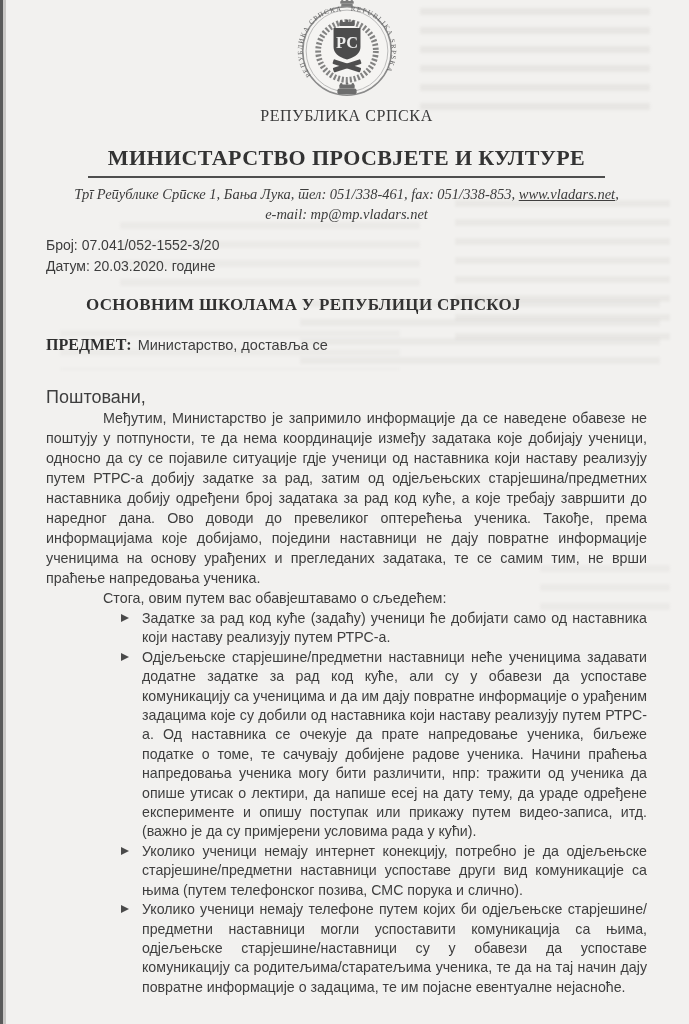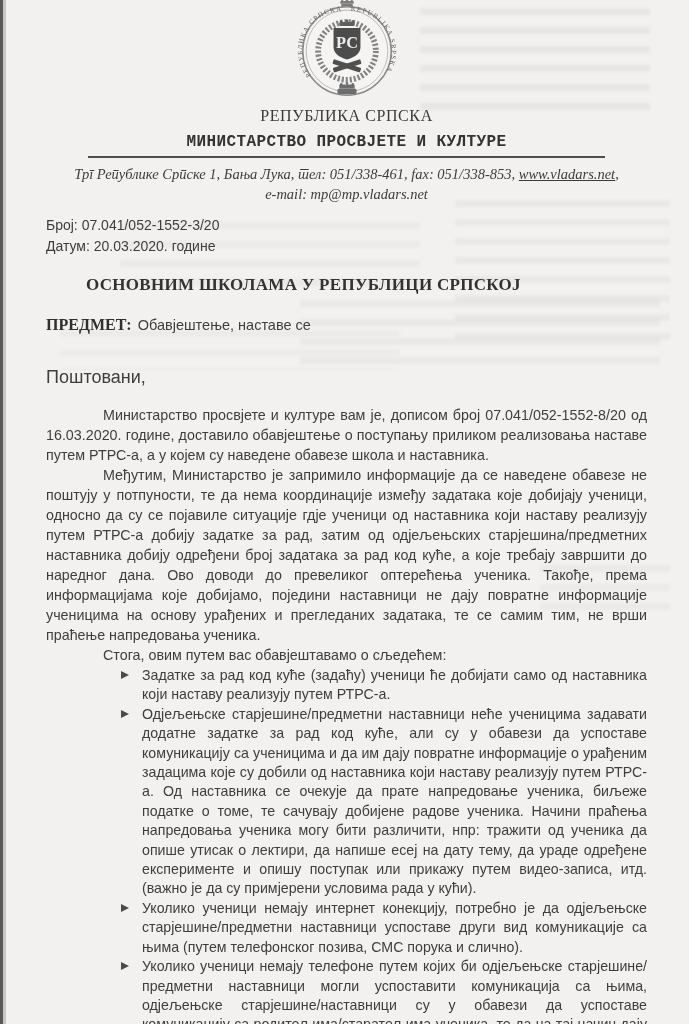--- a/index.html
+++ b/index.html
@@ -27,21 +27,21 @@
   .b3{left:120px;top:222px;width:300px;height:70px;opacity:.35;}
   .b4{left:300px;top:300px;width:360px;height:65px;opacity:.4;}
   .b5{left:60px;top:330px;width:340px;height:40px;opacity:.3;}
   .b6{left:540px;top:565px;width:130px;height:45px;opacity:.35;}
 
   .seal-wrap{text-align:center;height:100px;}
   .seal-wrap svg{display:inline-block;}
 
   .hdr{text-align:center;font-family:"Liberation Serif","DejaVu Serif",serif;}
   .hdr-country{font-size:16px;letter-spacing:.6px;color:#3a3a3a;margin-top:7px;}
-  .hdr-ministry{font-size:16px;font-weight:bold;letter-spacing:.4px;color:#333;margin-top:8px;font-family:Liberation Mono, monospace;}
+  .hdr-ministry{font-size:22px;font-weight:bold;letter-spacing:.4px;color:#333;margin-top:20px;}
   .hdr-rule{width:517px;height:2px;background:#4e4e4e;margin:5px auto 6px auto;}
   .hdr-address{font-style:italic;font-size:14.5px;color:#3c3c3c;line-height:20px;text-align:center;}
   .hdr-address .site{text-decoration:underline;}
 
   .meta{margin-top:11px;font-size:14px;line-height:21px;color:#3c3c3c;}
   .recipient{
     margin-top:18px;font-family:"Liberation Serif","DejaVu Serif",serif;
     font-weight:bold;font-size:17px;letter-spacing:.3px;color:#303030;margin-left:40px;
   }
   .subject{margin-top:21px;font-size:14.5px;}
@@ -140,26 +140,25 @@
   </div>
 
   <div class="meta">
     <div><span>Број:</span> <span>07.041/052-1552-3/20</span></div>
     <div><span>Датум:</span> <span>20.03.2020. године</span></div>
   </div>
 
   <div class="recipient">ОСНОВНИМ ШКОЛАМА У РЕПУБЛИЦИ СРПСКОЈ</div>
 
   <div class="subject">
-    <span class="lbl">ПРЕДМЕТ:</span><span>Обавјештење, наставе се</span>
+    <span class="lbl">ПРЕДМЕТ:</span><span>Министарство, доставља се</span>
   </div>
 
   <div class="salutation">Поштовани,</div>
 
-  <p class="body-par first">Министарство просвјете и културе вам је, дописом број 07.041/052-1552-8/20 од 16.03.2020. године, доставило обавјештење о поступању приликом реализовања наставе путем РТРС-а, а у којем су наведене обавезе школа и наставника.</p>
   <p class="body-par">Међутим, Министарство је запримило информације да се наведене обавезе не поштују у потпуности, те да нема координације између задатака које добијају ученици, односно да су се појавиле ситуације гдје ученици од наставника који наставу реализују путем РТРС-а добију задатке за рад, затим од одјељењских старјешина/предметних наставника добију одређени број задатака за рад код куће, а које требају завршити до наредног дана. Ово доводи до превеликог оптерећења ученика. Такође, према информацијама које добијамо, поједини наставници не дају повратне информације ученицима на основу урађених и прегледаних задатака, те се самим тим, не врши праћење напредовања ученика.</p>
   <p class="body-par lead">Стога, овим путем вас обавјештавамо о сљедећем:</p>
 
   <ul class="points">
     <li><span class="arrow"></span><span>Задатке за рад код куће (задаћу) ученици ће добијати само од наставника који наставу реализују путем РТРС-а.</span></li>
     <li><span class="arrow"></span><span>Одјељењске старјешине/предметни наставници неће ученицима задавати додатне задатке за рад код куће, али су у обавези да успоставе комуникацију са ученицима и да им дају повратне информације о урађеним задацима које су добили од наставника који наставу реализују путем РТРС-а. Од наставника се очекује да прате напредовање ученика, биљеже податке о томе, те сачувају добијене радове ученика. Начини праћења напредовања ученика могу бити различити, нпр: тражити од ученика да опише утисак о лектири, да напише есеј на дату тему, да ураде одређене експерименте и опишу поступак или прикажу путем видео-записа, итд.  (важно је да су примјерени условима рада у кући).</span></li>
     <li><span class="arrow"></span><span>Уколико ученици немају интернет конекцију, потребно је да одјељењске старјешине/предметни наставници успоставе други вид комуникације са њима (путем телефонског позива, СМС порука и слично).</span></li>
     <li><span class="arrow"></span><span>Уколико ученици немају телефоне путем којих би одјељењске старјешине/предметни наставници могли успоставити комуникација са њима, одјељењске старјешине/наставници су у обавези да успоставе комуникацију са родитељима/старатељима ученика, те да на тај начин дају повратне информације о задацима, те им појасне евентуалне нејасноће.</span></li>
 
   </ul>

